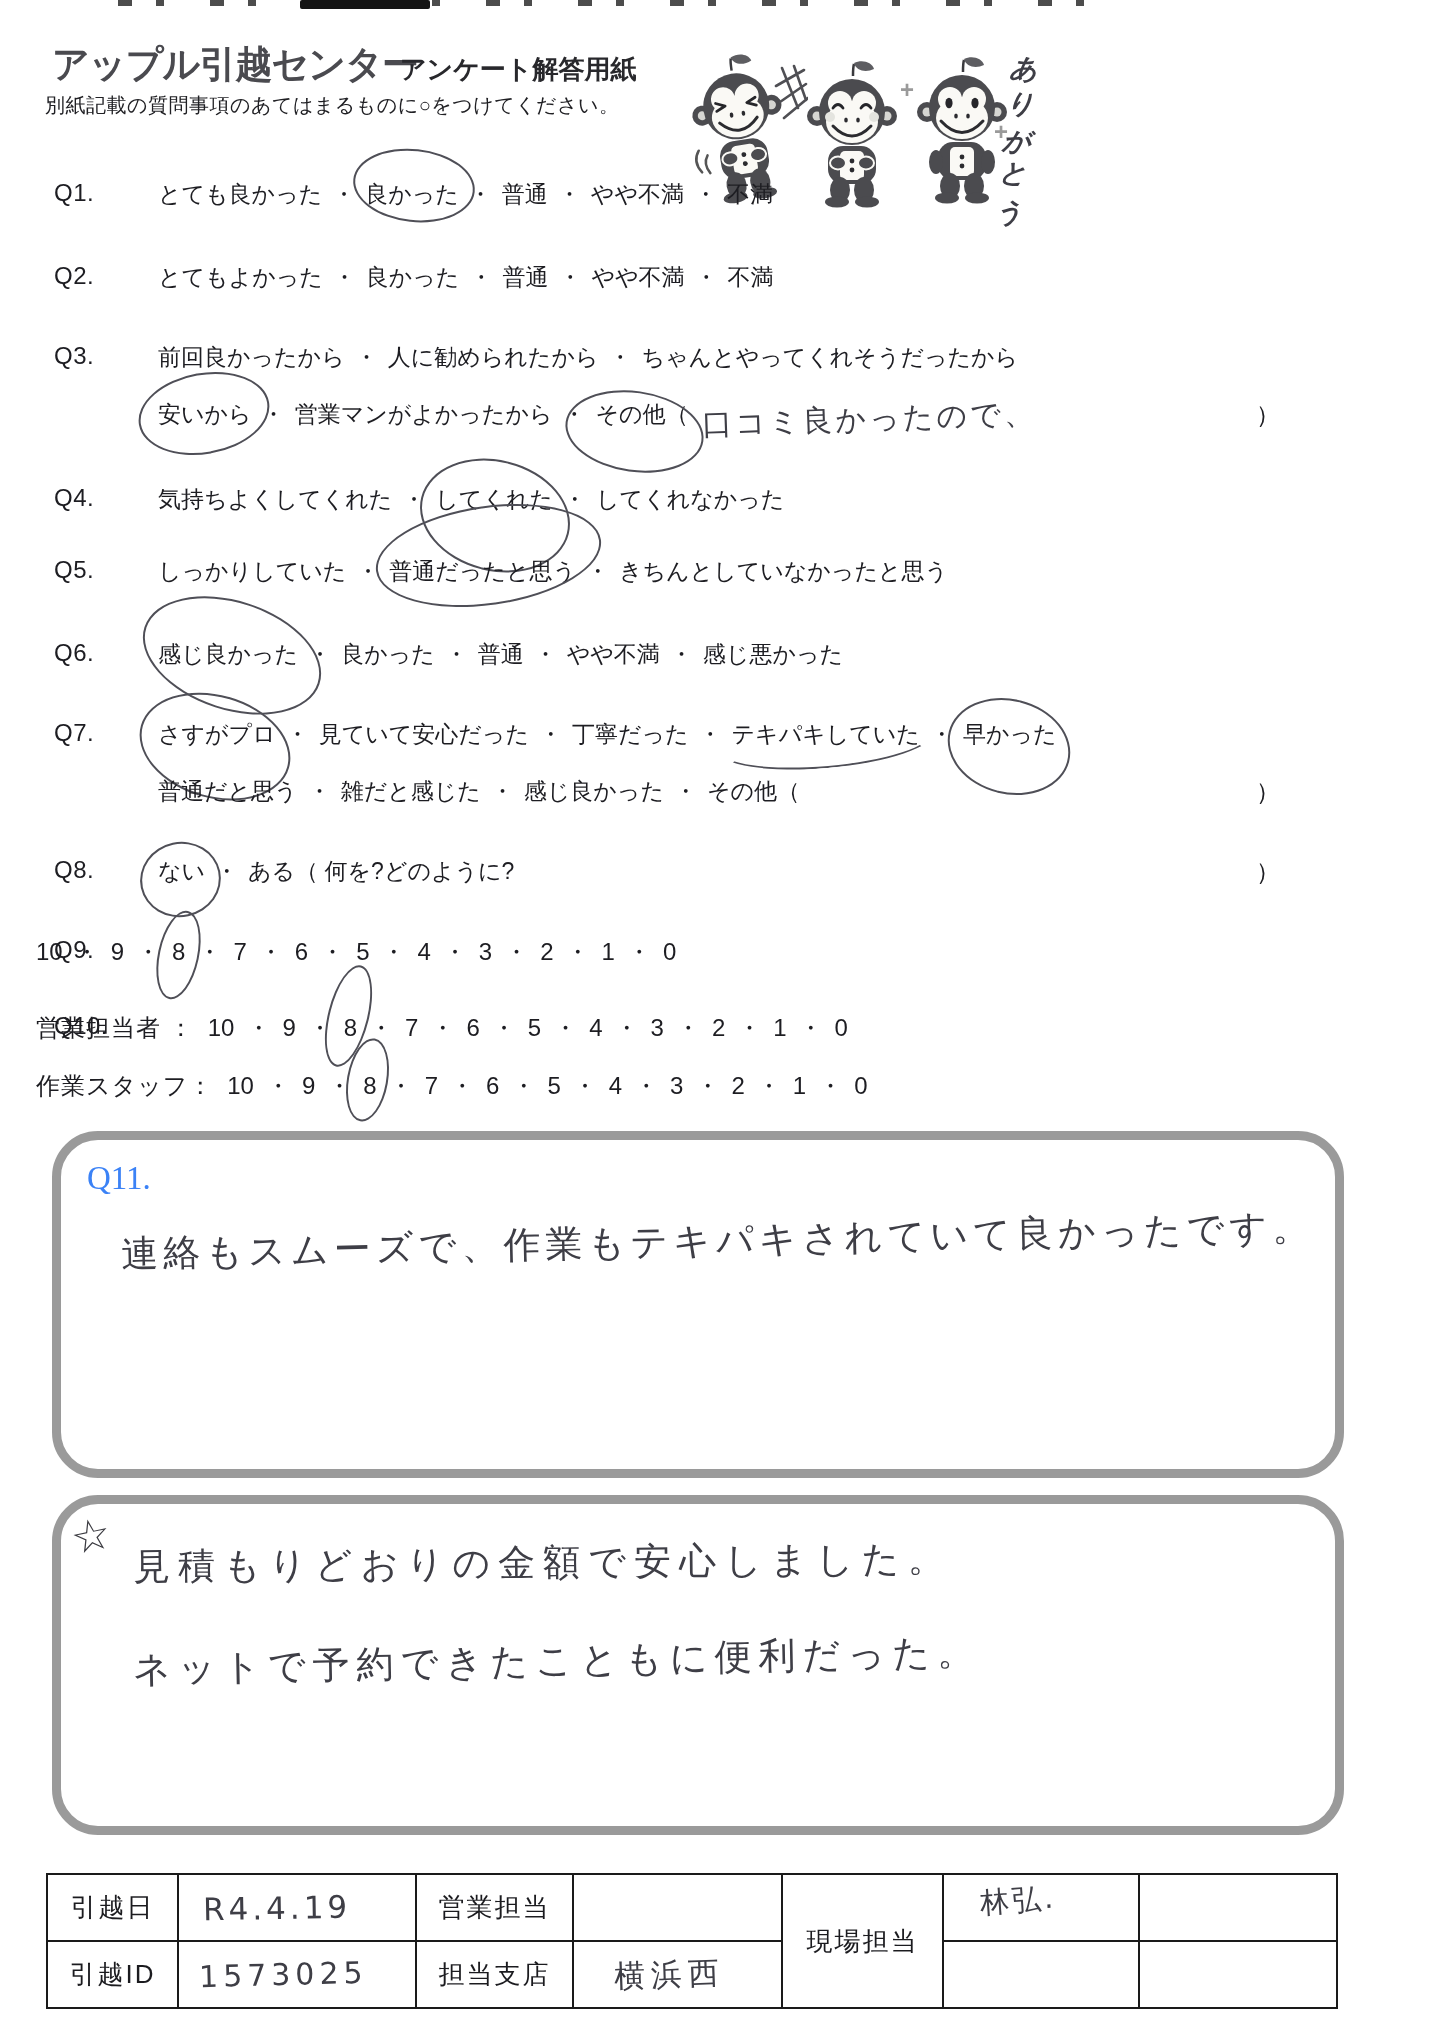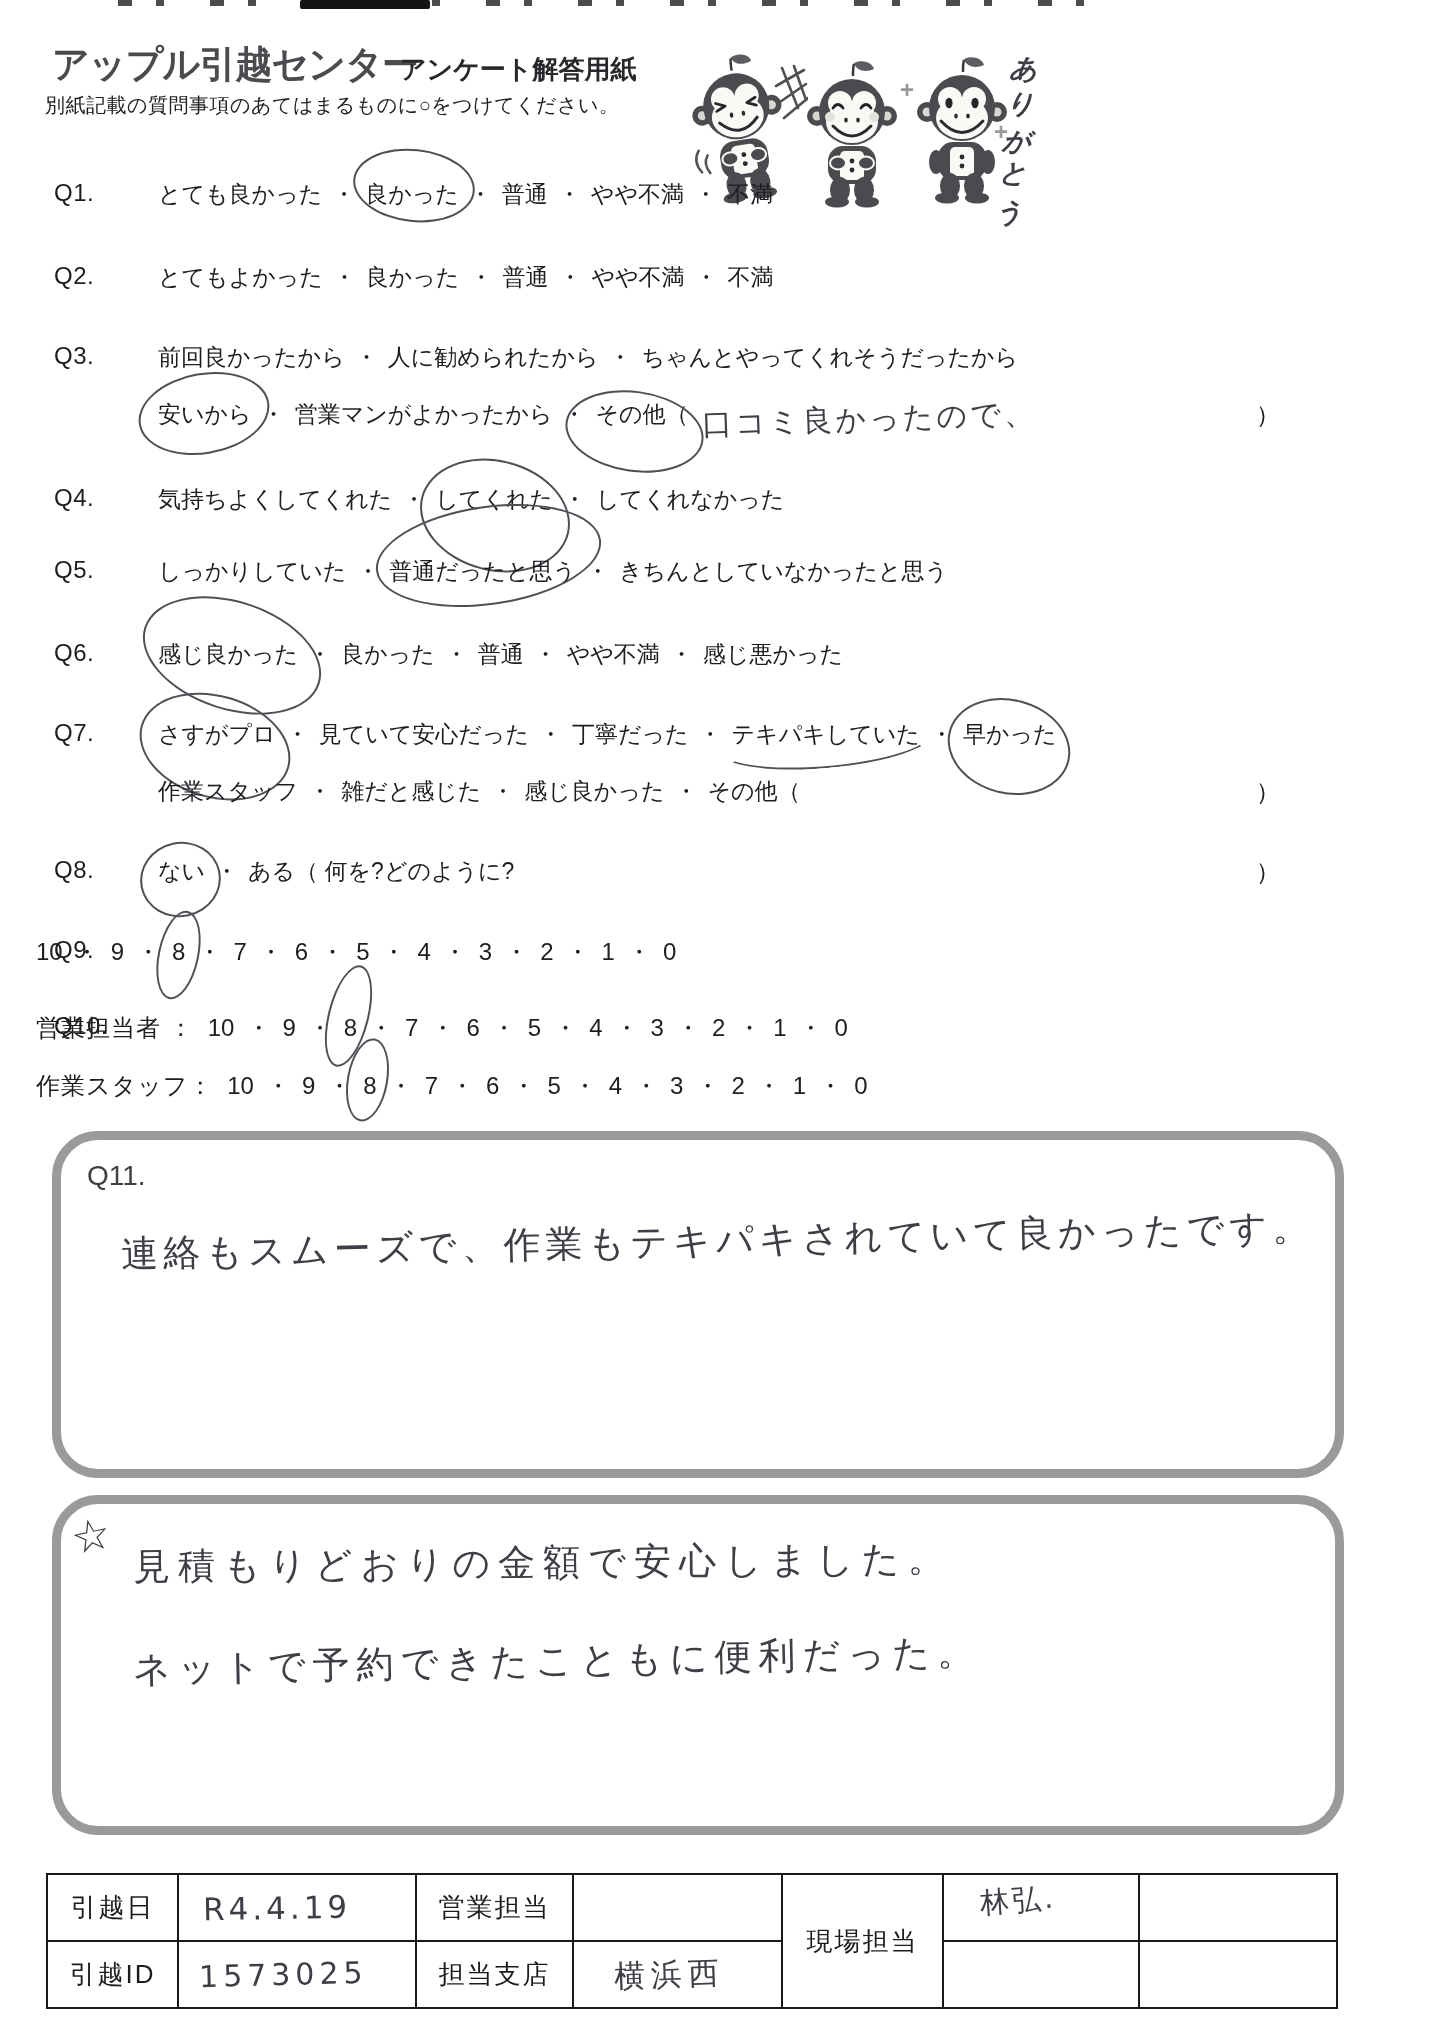--- a/index.html
+++ b/index.html
@@ -49,21 +49,21 @@
   .c-arc::after{border-color:transparent transparent #4f4f57 transparent;inset:-4px -14px -18px -14px;transform:rotate(-5deg);}
   .c-q7c::after{inset:-20px -14px -44px -16px;transform:rotate(14deg);}
   .c-q8::after{inset:-14px -16px -30px -18px;transform:rotate(-12deg);}
   .c-num::after{inset:-28px -14px -34px -14px;transform:rotate(12deg);}
   .c-num2::after{inset:-50px -12px -26px -16px;transform:rotate(14deg);}
   .c-num3::after{inset:-34px -12px -22px -16px;transform:rotate(10deg);}
   
   .comment-box{position:absolute;left:52px;width:1292px;border:9px solid #9a9a9a;border-radius:46px;background:#fff;box-sizing:border-box;}
   .box-q11{top:1131px;height:347px;}
   .box-star{top:1495px;height:340px;}
-  .q11-label{position:absolute;left:26px;top:20px;font-family:Liberation Sans, sans-serif;font-size:28px;color:#404040;}
+  .q11-label{position:absolute;left:26px;top:20px;font-family:Liberation Serif, serif;font-size:33px;color:#3b82f6;}
   .hw-q11{position:absolute;left:60px;top:76px;font-size:37px;letter-spacing:5px;transform:rotate(-1.3deg);white-space:nowrap;}
   .star{position:absolute;left:10px;top:6px;font-size:44px;color:#3c3c42;transform:rotate(-12deg);}
   .hw-c1{position:absolute;left:72px;top:34px;font-size:37px;letter-spacing:8px;transform:rotate(-0.6deg);white-space:nowrap;}
   .hw-c2{position:absolute;left:72px;top:132px;font-size:37px;letter-spacing:7px;transform:rotate(-1.2deg);white-space:nowrap;}
   
   .footer-table{position:absolute;left:46px;top:1873px;border-collapse:collapse;table-layout:fixed;width:1290px;}
   .footer-table td{border:2.5px solid #1a1a1a;padding:0 10px;box-sizing:border-box;}
   .footer-table tr{height:67px;}
   .lbl{font-size:26px;text-align:center;letter-spacing:2px;color:#1b1b1f;}
   .val{text-align:left;}
@@ -214,21 +214,21 @@
     <span class="qid">Q6.</span>
     <span class="opt circled c-q6">感じ良かった</span><span class="sep">・</span><span class="opt">良かった</span><span class="sep">・</span><span class="opt">普通</span><span class="sep">・</span><span class="opt">やや不満</span><span class="sep">・</span><span class="opt">感じ悪かった</span>
   </div>
 
   <div class="row" style="top:719px">
     <span class="qid">Q7.</span>
     <span class="opt circled c-q7a">さすがプロ</span><span class="sep">・</span><span class="opt">見ていて安心だった</span><span class="sep">・</span><span class="opt">丁寧だった</span><span class="sep">・</span><span class="opt circled c-arc">テキパキしていた</span><span class="sep">・</span><span class="opt circled c-q7c">早かった</span>
   </div>
 
   <div class="row" style="top:776px">
-    <span class="opt">作業スタッフ</span><span class="sep">・</span><span class="opt">雑だと感じた</span><span class="sep">・</span><span class="opt">感じ良かった</span><span class="sep">・</span><span class="opt">その他（</span>
+    <span class="opt">普通だと思う</span><span class="sep">・</span><span class="opt">雑だと感じた</span><span class="sep">・</span><span class="opt">感じ良かった</span><span class="sep">・</span><span class="opt">その他（</span>
     <span class="cp">）</span>
   </div>
 
   <div class="row" style="top:856px">
     <span class="qid">Q8.</span>
     <span class="opt circled c-q8">ない</span><span class="sep">・</span><span class="opt">ある（ 何を?どのように?</span>
     <span class="cp">）</span>
   </div>
 
   <div class="row num-row" style="top:936px">

